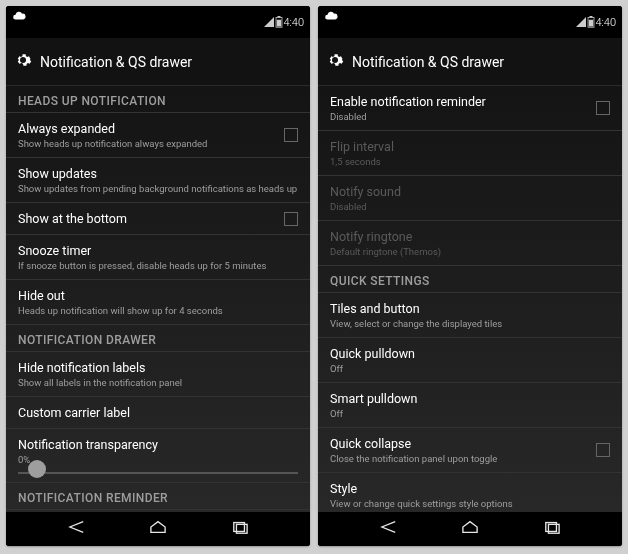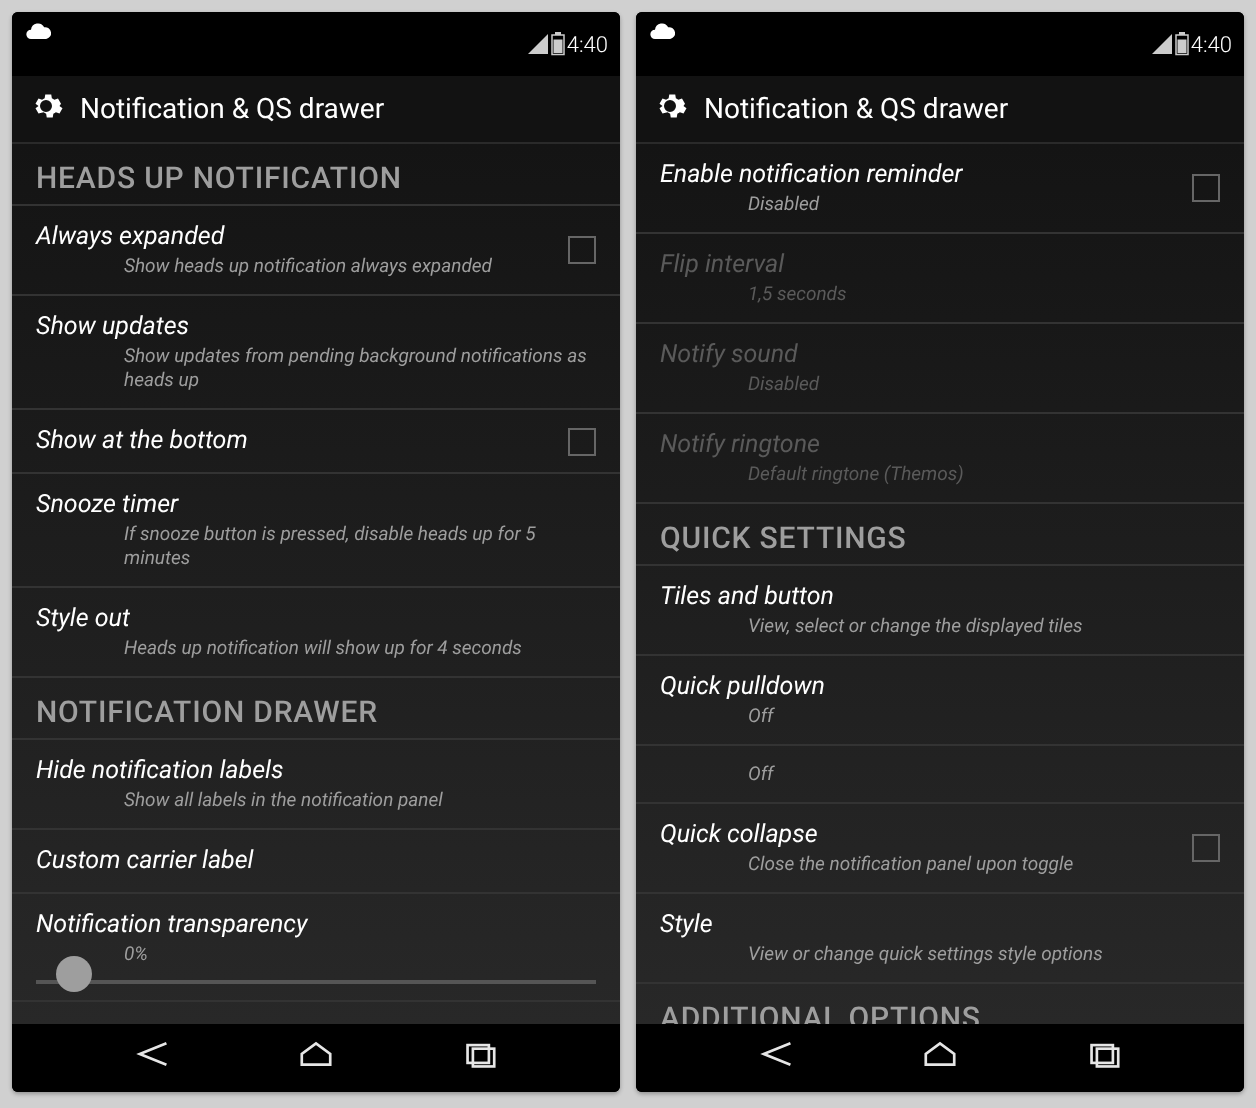--- a/index.html
+++ b/index.html
@@ -29,53 +29,52 @@
     display: flex;
     align-items: center;
     justify-content: flex-end;
     padding: 16px 6px;
     gap: 0;
     position: relative;
   }
   .status-left { position: absolute; left: 6px; top: 2px; }
   .status-bar .clock { color: #fff; font-size: 11px; font-weight: 300; }
   .action-bar {
-    height: 34px;
+    height: 48px;
     background: #121212;
     display: flex;
     align-items: center;
     padding: 0 8px;
     border-bottom: 1px solid #2a2a2a;
   }
   .gear-icon { margin-right: 8px; }
   .action-title { color: #fff; font-size: 14px; font-weight: 400; }
   .content {
     flex: 1;
     background: linear-gradient(180deg, #141414 0%, #282828 100%);
     overflow: hidden;
     display: flex;
     flex-direction: column;
   }
   .section-header {
     color: #9e9e9e;
-    font-size: 15px;
+    font-size: 12px;
     font-weight: 500;
     letter-spacing: 0.4px;
     padding: 8px 12px 4px;
     text-transform: uppercase;
     border-bottom: 1px solid #333;
   }
   .pref {
     padding: 8px 12px 7px;
     border-bottom: 1px solid #333;
     position: relative;
-    font-style: italic;
   }
   .pref-title { color: #fff; font-size: 12.5px; line-height: 16px; }
-  .pref-sub { color: #9e9e9e; font-size: 9.5px; line-height: 12px; margin-top: 1px; margin-left: 44px; }
+  .pref-sub { color: #9e9e9e; font-size: 9.5px; line-height: 12px; margin-top: 1px; }
   .pref.disabled .pref-title, .pref.disabled .pref-sub { color: #5a5a5a; }
   .checkbox {
     position: absolute;
     right: 12px;
     top: 50%;
     transform: translateY(-50%);
     width: 14px;
     height: 14px;
     border: 1px solid #666;
     background: transparent;
@@ -156,21 +155,21 @@
       <div class="pref-title">Show at the bottom</div>
       <div class="checkbox"></div>
     </div>
 
     <div class="pref">
       <div class="pref-title">Snooze timer</div>
       <div class="pref-sub">If snooze button is pressed, disable heads up for 5 minutes</div>
     </div>
 
     <div class="pref">
-      <div class="pref-title">Style out</div>
+      <div class="pref-title">Hide out</div>
       <div class="pref-sub">Heads up notification will show up for 4 seconds</div>
     </div>
 
     <div class="section-header">NOTIFICATION DRAWER</div>
 
     <div class="pref">
       <div class="pref-title">Hide notification labels</div>
       <div class="pref-sub">Show all labels in the notification panel</div>
     </div>
 
@@ -264,20 +263,21 @@
       <div class="pref-title">Tiles and button</div>
       <div class="pref-sub">View, select or change the displayed tiles</div>
     </div>
 
     <div class="pref">
       <div class="pref-title">Quick pulldown</div>
       <div class="pref-sub">Off</div>
     </div>
 
     <div class="pref">
+      <div class="pref-title">Smart pulldown</div>
       <div class="pref-sub">Off</div>
     </div>
 
     <div class="pref">
       <div class="pref-title">Quick collapse</div>
       <div class="pref-sub">Close the notification panel upon toggle</div>
       <div class="checkbox"></div>
     </div>
 
     <div class="pref">

